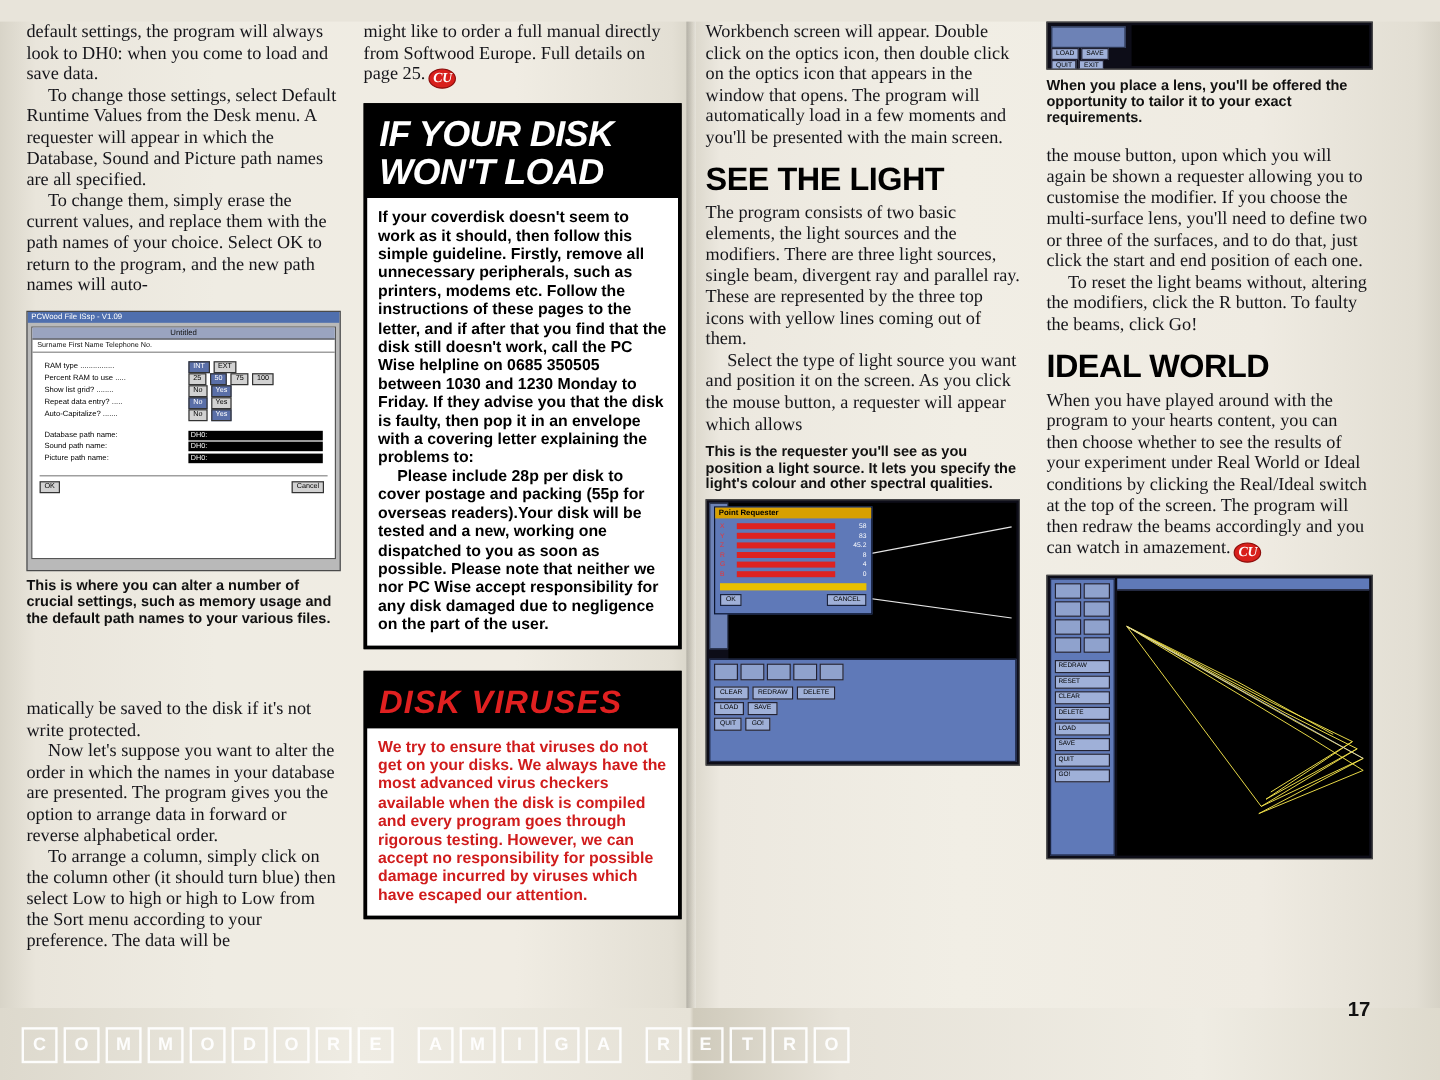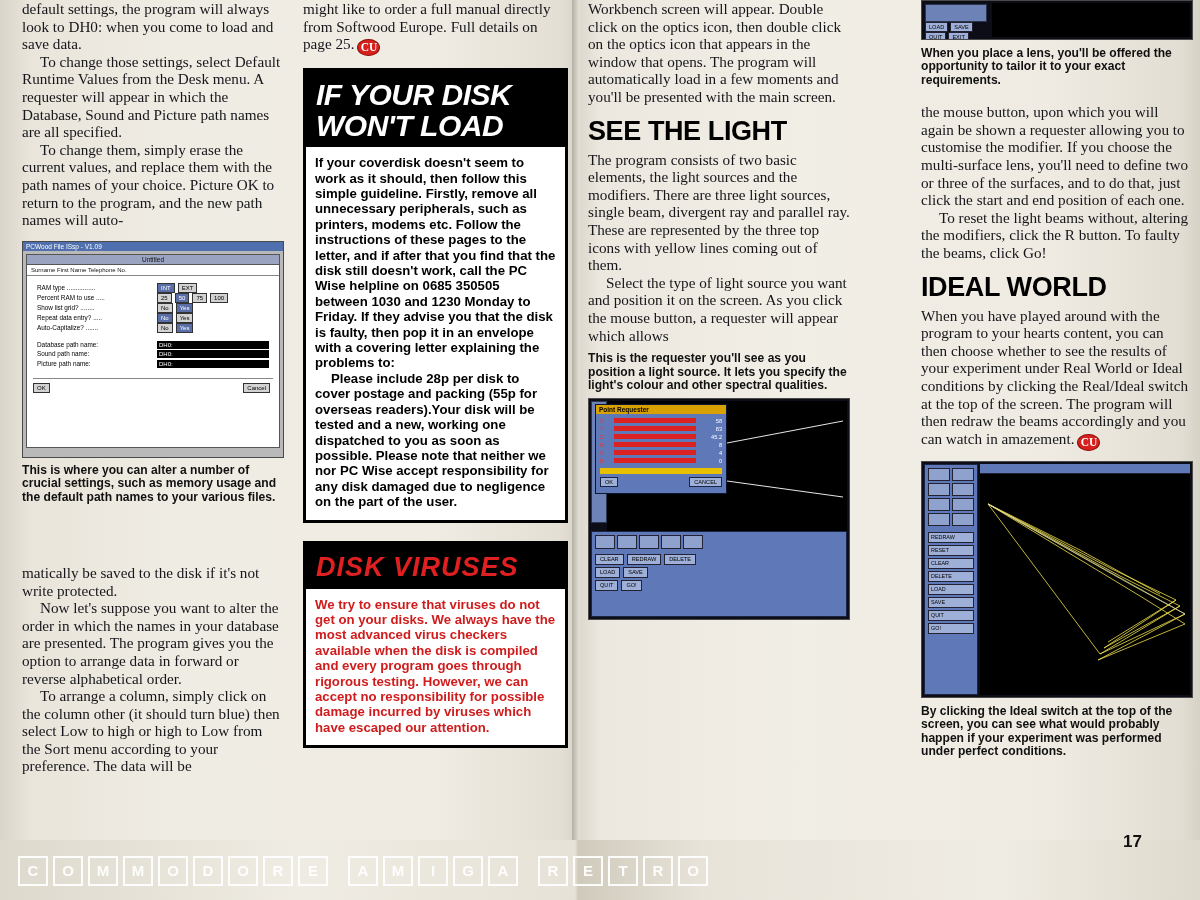--- a/index.html
+++ b/index.html
@@ -11,40 +11,41 @@
     position:relative;
   }
   
   .page{
     position:absolute;inset:0;
     background:
       linear-gradient(90deg,
         #d8d4c8 0px, #e9e5db 30px, #efece3 180px, #f0ece3 430px,
         #e3dfd4 560px, #d9d5c9 575px, #ece8df 600px, #f1eee5 800px,
         #efebe2 1050px, #e2ded3 1180px, #d6d2c6 1200px);
+    margin-top: 18px;
   }
   .col{position:absolute;top:0;box-sizing:border-box;}
   p{margin:0 0 0 0;text-indent:18px;}
   p.first{text-indent:0;}
   .body-text{
     font-family:"Liberation Serif", serif;
     font-size:15.2px;line-height:17.6px;color:#15151a;
     text-align:left;
   }
   .body-text p{margin-bottom:0;}
   h2.sect{
     font-family:"Liberation Sans", sans-serif;
     font-weight:bold;font-size:27px;letter-spacing:-0.4px;
     margin:10px 0 4px 0;color:#000;
   }
   
   #col1{left:22px;width:262px;}
   #col2{left:303px;width:265px;}
   #col3{left:588px;width:262px;}
-  #col4{left:921px;width:272px;}
+  #col4{left:872px;width:272px;}
 
   
   .blackbox{
     background:#000;color:#fff;border:3px solid #000;
     box-sizing:border-box;
   }
   .bb-title{
     font-family:"Liberation Sans", sans-serif;
     font-weight:bold;font-style:italic;
     font-size:30px;line-height:31px;color:#fff;
@@ -64,21 +65,21 @@
 
   
   .caption{
     font-family:"Liberation Sans", sans-serif;
     font-weight:bold;font-size:12.1px;line-height:13.4px;color:#111;
   }
   
   .cu{
     display:inline-block;width:21px;height:15px;border-radius:50%;
     background:#d8201c;color:#fff;font-family:"Liberation Serif",serif;
-    font-weight:bold;font-size:11.5px;line-height:15px;
+    font-weight:bold;font-style:italic;font-size:11.5px;line-height:15px;
     text-align:center;vertical-align:-2px;margin-left:3px;
     border:1px solid #8d0f0d;
   }
   
   .shot{border:1px solid #4a4a4a;box-sizing:border-box;position:relative;overflow:hidden;}
 
   
   .wb{background:#b9b9b9;font-family:"Liberation Sans",sans-serif;}
   .wb-title{background:#4f6fae;color:#fff;font-size:6.5px;line-height:9px;padding:0 3px;}
   .wb-inner{background:#ffffff;margin:3px;border:1px solid #555;}
@@ -122,21 +123,21 @@
 <body>
 
 <div class="page">
 
   <div class="fold"></div>
 
   <div class="col" id="col1">
     <div class="body-text">
       <p class="first">default settings, the program will always look to DH0: when you come to load and save data.</p>
       <p>To change those settings, select Default Runtime Values from the Desk menu. A requester will appear in which the Database, Sound and Picture path names are all specified.</p>
-      <p>To change them, simply erase the current values, and replace them with the path names of your choice. Picture OK to return to the program, and the new path names will auto-</p>
+      <p>To change them, simply erase the current values, and replace them with the path names of your choice. Select OK to return to the program, and the new path names will auto-</p>
     </div>
 
     <div class="shot wb" style="margin-top:12px;height:217px;">
       <div class="wb-title">PCWood File ISsp - V1.09</div>
       <div class="wb-inner" style="height:192px;position:relative;">
         <div class="wb-win-title">Untitled</div>
         <div style="font-size:6px;line-height:8px;padding:1px 4px;border-bottom:1px solid #888;color:#111;">Surname  First Name                 Telephone No.</div>
         <div style="padding:7px 6px 0 6px;">
           <div class="wb-row">
             <span class="lbl">RAM type ................</span>
@@ -371,21 +372,20 @@
           <path d="M124 184 L196 136"></path>
           <path d="M8 40 L100 86 L180 130"></path>
         </g>
         <g stroke="#cfcfcf" stroke-width="0.7" fill="none">
           <path d="M8 40 L205 150"></path>
         </g>
       </svg>
       <div style="position:absolute;left:58px;top:2px;right:2px;height:9px;background:#5f79b8;border-bottom:1px solid #223;"></div>
     </div>
 
-    <div class="caption" style="margin-top:7px;">By clicking the Ideal switch at the top of the screen, you can see what would probably happen if your experiment was performed under perfect conditions.</div>
   </div>
 
   <div class="footer">
     <div class="retro">
       <span>C</span>
       <span>O</span>
       <span>M</span>
       <span>M</span>
       <span>O</span>
       <span>D</span>

